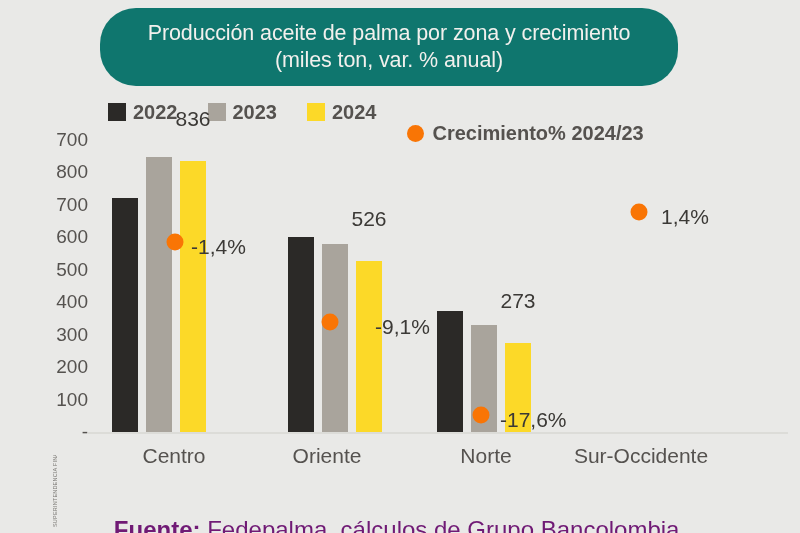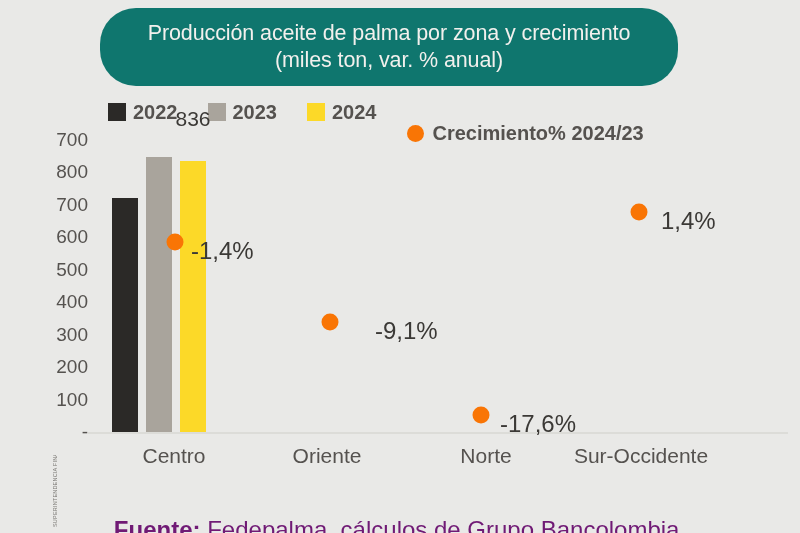--- a/index.html
+++ b/index.html
@@ -87,21 +87,21 @@
   }
   .growth-dot {
     position: absolute;
     width: 17px; height: 17px;
     border-radius: 50%;
     background: #f97505;
     transform: translate(-50%, 50%);
   }
   .growth-label {
     position: absolute;
-    font-size: 24px;
+    font-size: 21px;
     color: #3b3936;
     white-space: nowrap;
     transform: translateY(50%);
   }
 
   
   #x-axis { position: absolute; left: 0; top: 444px; width: 800px; height: 34px; }
   .xtick {
     position: absolute;
     font-size: 21px; color: #55524f;
@@ -176,20 +176,32 @@
       <div class="ytick" style="top: 259.556px;">100</div>
       <div class="ytick" style="top: 292px;">-</div>
     </div>
   <div id="baseline"></div>
 <div class="bar-group" style="left: 112px; width: 110px;">
       <div class="bar b2022" title="2022 Oriente: 720" style="height: 233.6px; background: rgb(43, 41, 39);"></div>
       <div class="bar b2023" title="2023 Oriente: 848" style="height: 275.129px; background: rgb(169, 164, 156);"></div>
       <div class="bar b2024" title="2024 Oriente: 836" style="height: 271.236px; background: rgb(252, 217, 40);"></div>
       <div class="val-label" style="left: 81px; bottom: 277.236px;">836</div>
     </div>
+    <div class="bar-group" style="left: 288px; width: 94px;">
+      <div class="bar b2022" title="2022 Centro: 601" style="height: 194.991px; background: rgb(43, 41, 39);"></div>
+      <div class="bar b2023" title="2023 Centro: 579" style="height: 187.853px; background: rgb(169, 164, 156);"></div>
+      <div class="bar b2024" title="2024 Centro: 526" style="height: 170.658px; background: rgb(252, 217, 40);"></div>
+      <div class="val-label" style="left: 81px; bottom: 176.658px;">526</div>
+    </div>
+    <div class="bar-group" style="left: 437px; width: 94px;">
+      <div class="bar b2022" title="2022 Norte: 373" style="height: 121.018px; background: rgb(43, 41, 39);"></div>
+      <div class="bar b2023" title="2023 Norte: 331" style="height: 107.391px; background: rgb(169, 164, 156);"></div>
+      <div class="bar b2024" title="2024 Norte: 273" style="height: 88.5733px; background: rgb(252, 217, 40);"></div>
+      <div class="val-label" style="left: 81px; bottom: 94.5733px;">273</div>
+    </div>
     <div class="growth-dot" title="Crecimiento% 2024/23 Oriente: -1,4%" style="left: 175px; top: 85px; background: rgb(249, 117, 5);"></div>
     <div class="growth-label" style="left: 191px; top: 83px;">-1,4%</div>
     <div class="growth-dot" title="Crecimiento% 2024/23 Centro: -9,1%" style="left: 330px; top: 165px; background: rgb(249, 117, 5);"></div>
     <div class="growth-label" style="left: 347px; top: 163px; margin-left: 28px;">-9,1%</div>
     <div class="growth-dot" title="Crecimiento% 2024/23 Norte: -17,6%" style="left: 481px; top: 258px; background: rgb(249, 117, 5);"></div>
     <div class="growth-label" style="left: 500px; top: 256px;">-17,6%</div>
     <div class="growth-dot" title="Crecimiento% 2024/23 Sur-Occidente: 1,4%" style="left: 639px; top: 55px; background: rgb(249, 117, 5);"></div>
     <div class="growth-label" style="left: 661px; top: 53px;">1,4%</div>
   </div>
 

